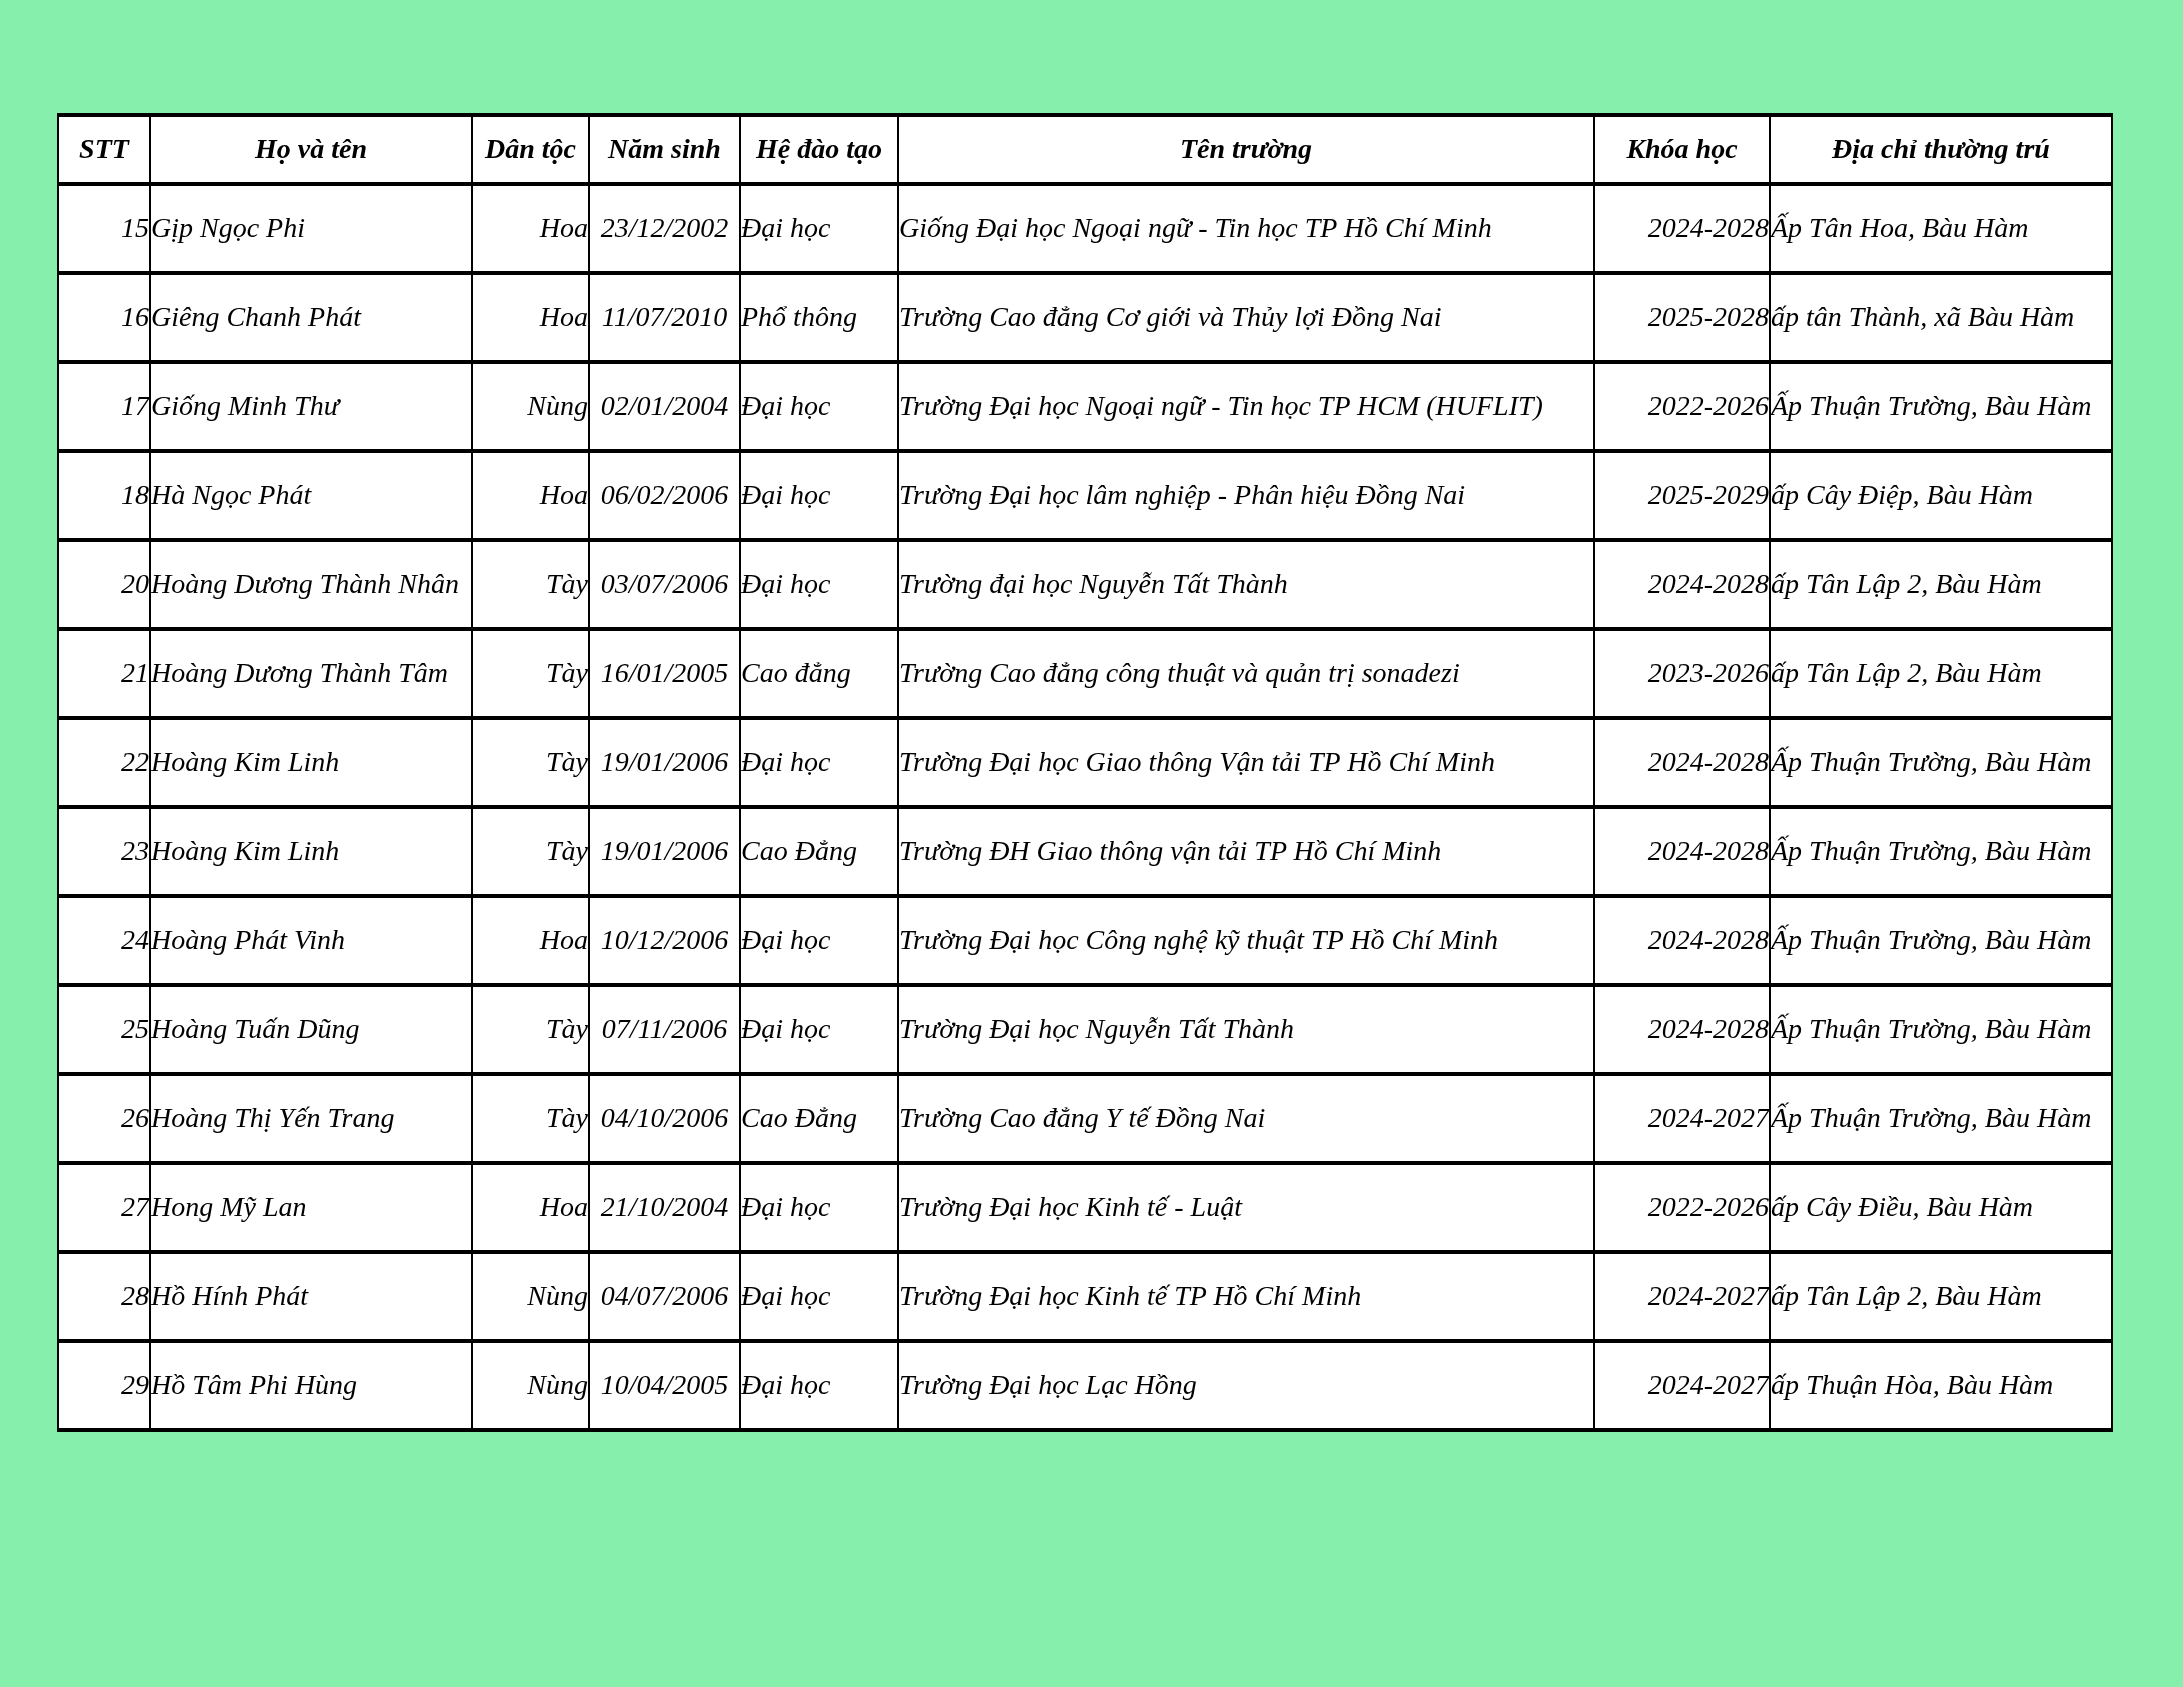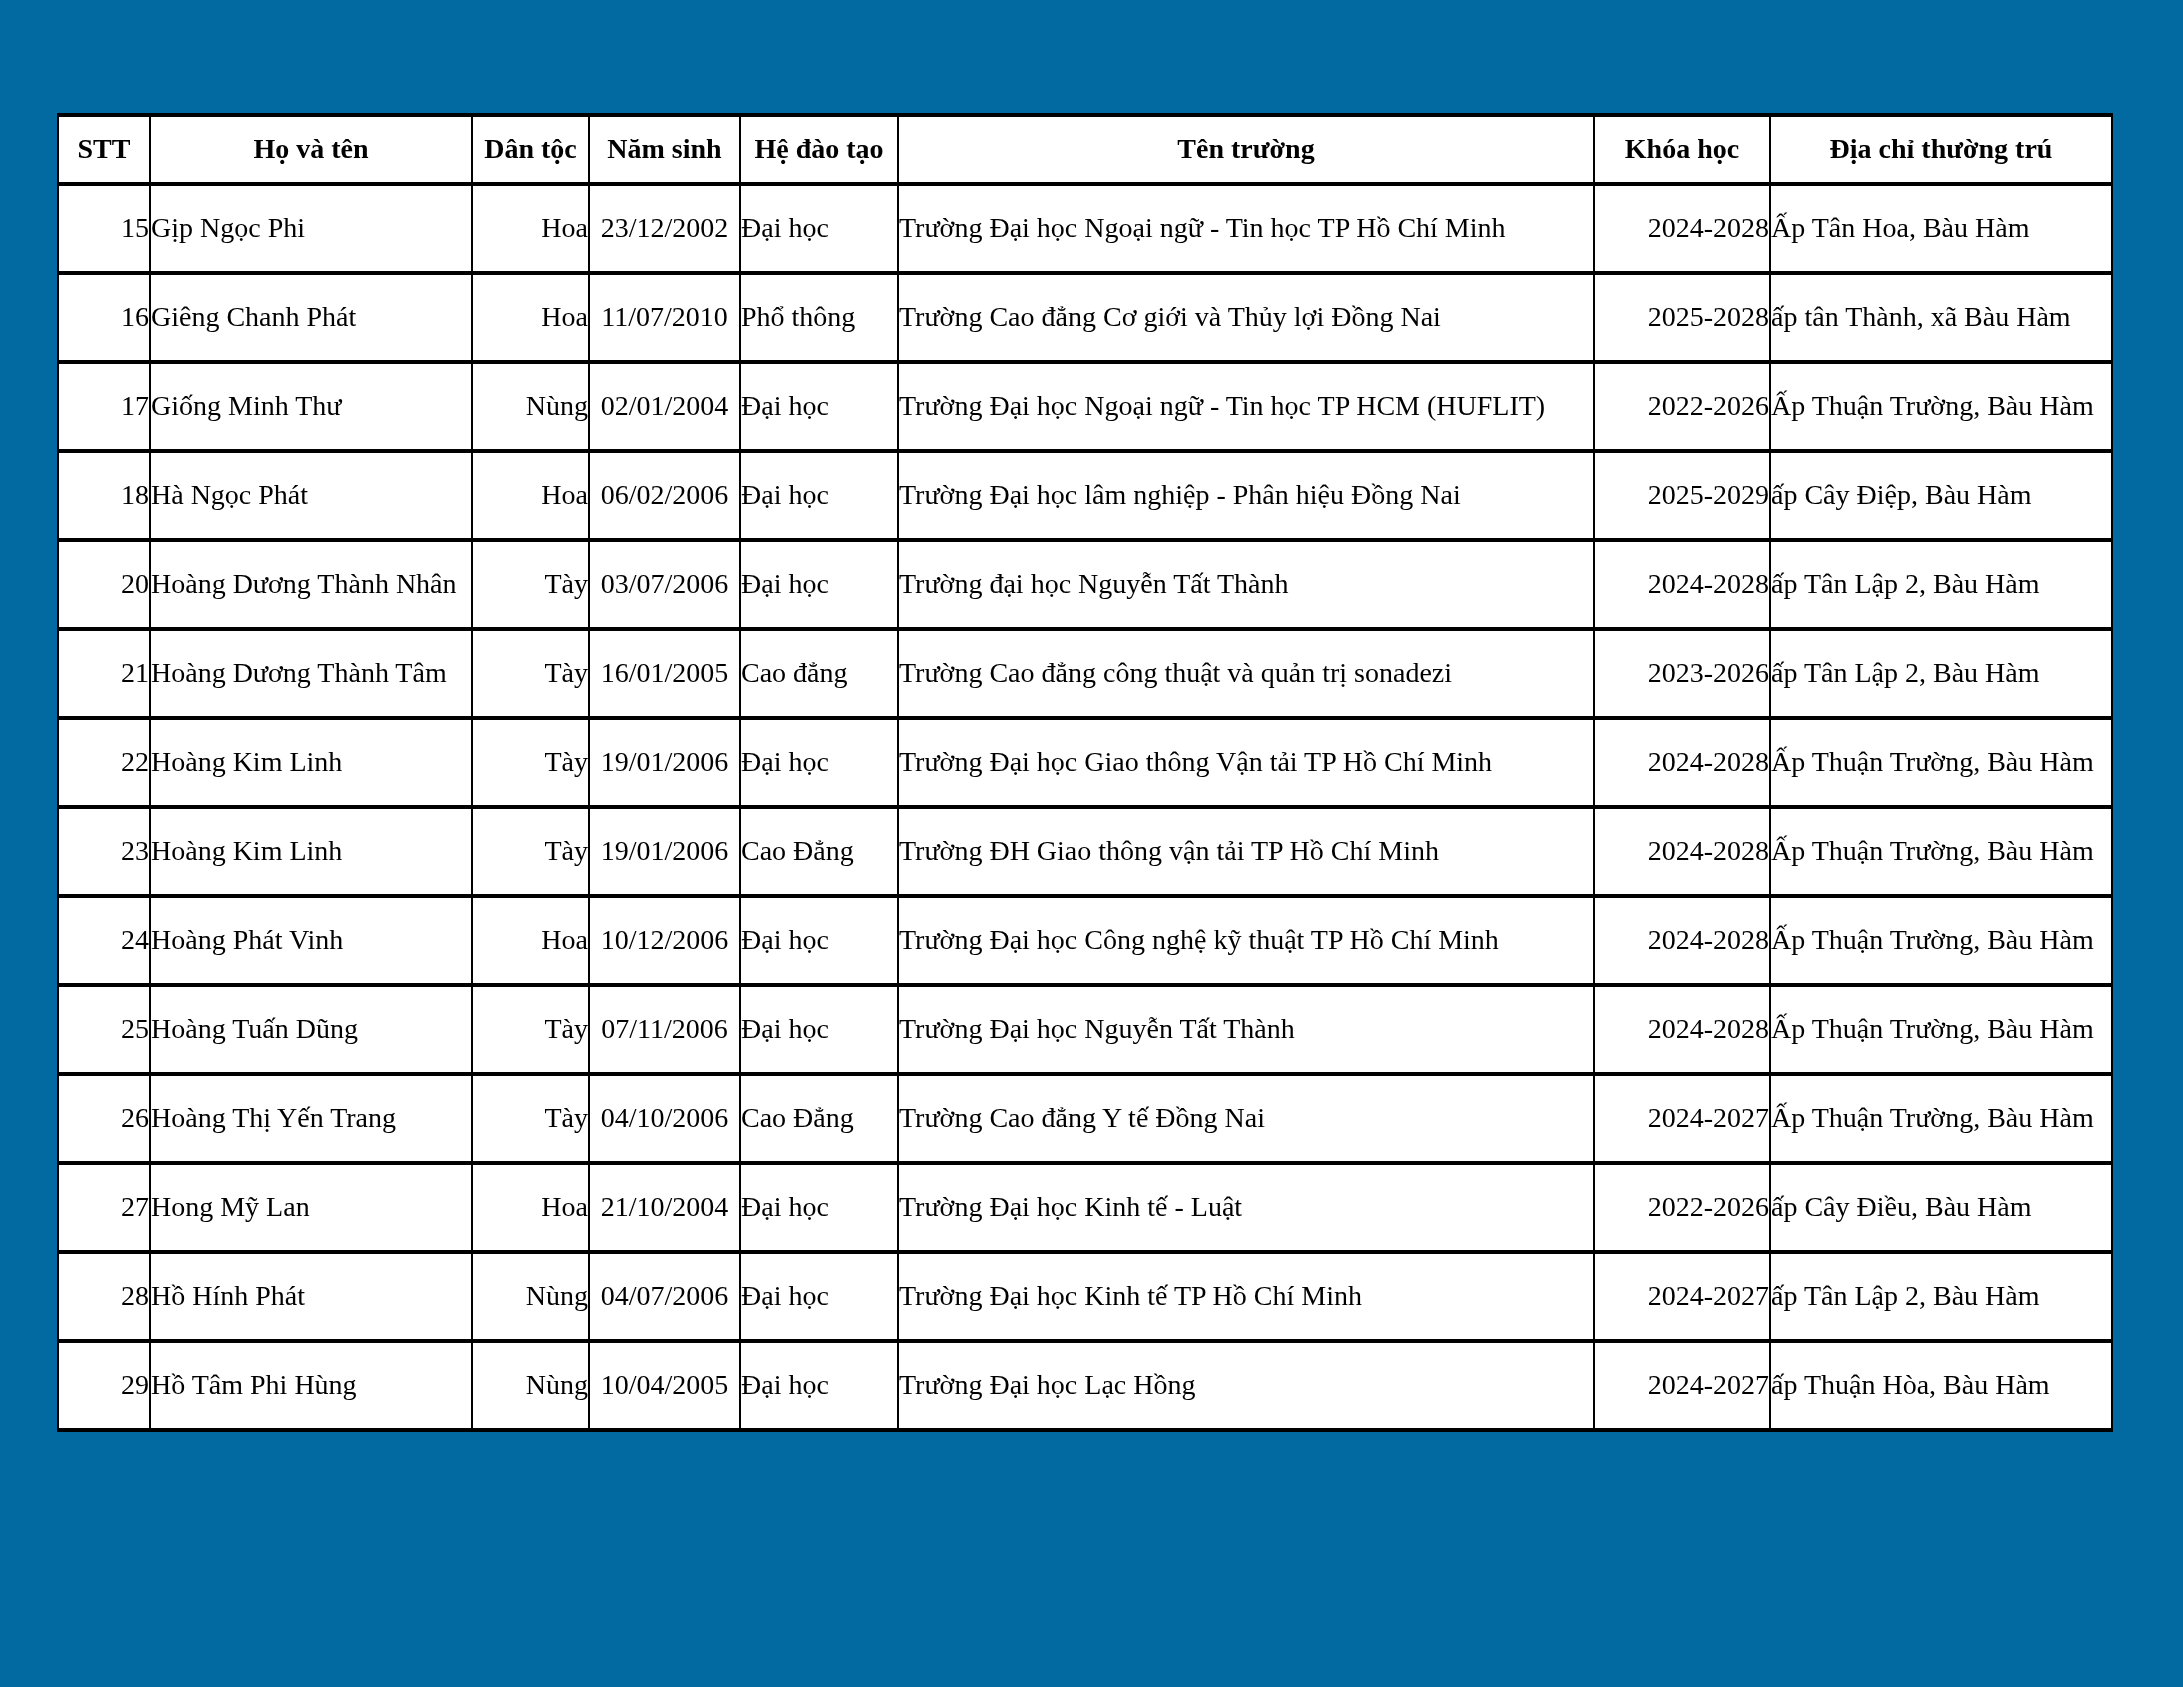--- a/index.html
+++ b/index.html
@@ -10,22 +10,23 @@
   body {
     width: 2183px;
     height: 1688px;
     font-family: "Liberation Serif", serif;
     color: #000000;
   }
   .sheet {
     position: relative;
     width: 2183px;
     height: 1688px;
-    background: #0369a1;
+    background: #86efac;
     overflow: hidden;
+    font-style: italic;
   }
   table.roster {
     position: absolute;
     left: 57px;
     top: 113px;
     width: 2054px;
     border-collapse: collapse;
     table-layout: fixed;
     background: #ffffff;
   }
@@ -81,21 +82,21 @@
         <th>Địa chỉ thường trú</th>
       </tr>
     </thead>
     <tbody>
         <tr>
           <td class="c-center">15</td>
           <td class="c-left">Gịp Ngọc Phi</td>
           <td class="c-center">Hoa</td>
           <td class="c-right">23/12/2002</td>
           <td class="c-left">Đại học</td>
-          <td class="c-left">Trường Đại học Ngoại ngữ - Tin học TP Hồ Chí Minh</td>
+          <td class="c-left">Giống Đại học Ngoại ngữ - Tin học TP Hồ Chí Minh</td>
           <td class="c-center">2024-2028</td>
           <td class="c-left">Ấp Tân Hoa, Bàu Hàm</td>
         </tr>
         <tr>
           <td class="c-center">16</td>
           <td class="c-left">Giêng Chanh Phát</td>
           <td class="c-center">Hoa</td>
           <td class="c-right">11/07/2010</td>
           <td class="c-left">Phổ thông</td>
           <td class="c-left">Trường Cao đẳng Cơ giới và Thủy lợi Đồng Nai</td>

